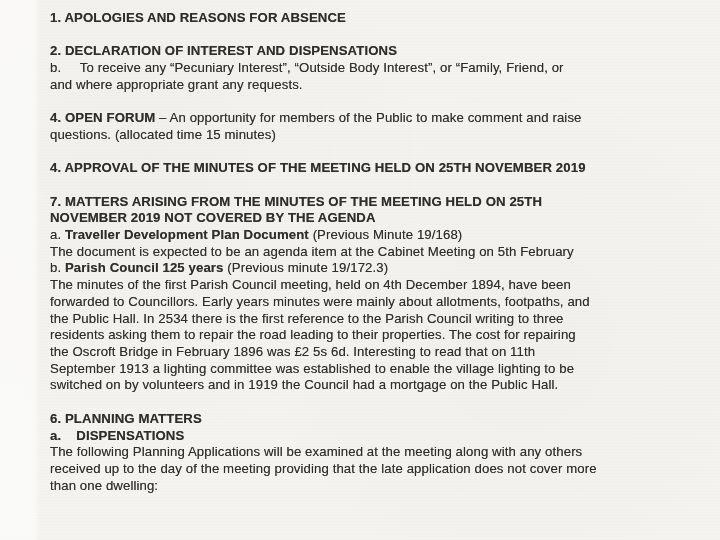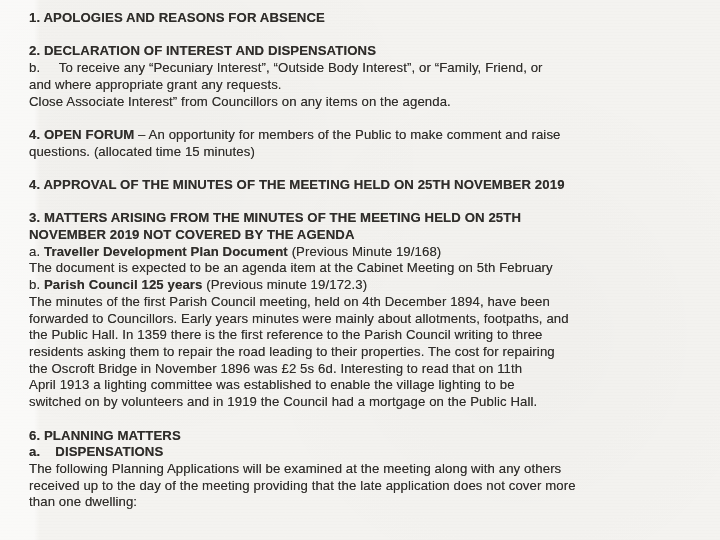--- a/index.html
+++ b/index.html
@@ -6,21 +6,21 @@
     margin: 0;
     padding: 0;
     width: 720px;
     height: 540px;
     overflow: hidden;
   }
   .page {
     box-sizing: border-box;
     width: 720px;
     height: 540px;
-    padding: 10px 50px 0 29px;
+    padding: 10px 50px 0 50px;
     background-color: #f4f3f0;
     background-image:
       linear-gradient(90deg, rgba(255,255,255,0.55) 0px, rgba(255,255,255,0.55) 34px, rgba(255,255,255,0) 40px),
       radial-gradient(circle at 20% 30%, rgba(0,0,0,0.015), transparent 45%),
       radial-gradient(circle at 72% 62%, rgba(0,0,0,0.015), transparent 45%),
       repeating-linear-gradient(0deg, rgba(0,0,0,0.008) 0 1px, transparent 1px 3px);
     font-family: "Liberation Sans", "DejaVu Sans", sans-serif;
     font-size: 13.2px;
     line-height: 16.7px;
     letter-spacing: 0.1px;
@@ -38,44 +38,43 @@
 <div class="page">
 
   <section class="sec">
     <div class="ln"><span class="b">1. APOLOGIES AND REASONS FOR ABSENCE</span></div>
   </section>
 
   <section class="sec">
     <div class="ln"><span class="b">2. DECLARATION OF INTEREST AND DISPENSATIONS</span></div>
     <div class="ln"><span>b.     To receive any “Pecuniary Interest”, “Outside Body Interest”, or “Family, Friend, or</span></div>
     <div class="ln"><span>and where appropriate grant any requests.</span></div>
-    <div class="ln"><span>Close Associate Interest” from Councillors on any items on the agenda.</span></div>
   </section>
 
   <section class="sec">
     <div class="ln"><span class="b">4. OPEN FORUM </span><span>– An opportunity for members of the Public to make comment and raise</span></div>
     <div class="ln"><span>questions. (allocated time 15 minutes)</span></div>
   </section>
 
   <section class="sec">
     <div class="ln"><span class="b">4. APPROVAL OF THE MINUTES OF THE MEETING HELD ON 25TH NOVEMBER 2019</span></div>
   </section>
 
   <section class="sec">
-    <div class="ln"><span class="b">3. MATTERS ARISING FROM THE MINUTES OF THE MEETING HELD ON 25TH</span></div>
+    <div class="ln"><span class="b">7. MATTERS ARISING FROM THE MINUTES OF THE MEETING HELD ON 25TH</span></div>
     <div class="ln"><span class="b">NOVEMBER 2019 NOT COVERED BY THE AGENDA</span></div>
     <div class="ln"><span>a. </span><span class="b">Traveller Development Plan Document </span><span>(Previous Minute 19/168)</span></div>
     <div class="ln"><span>The document is expected to be an agenda item at the Cabinet Meeting on 5th February</span></div>
     <div class="ln"><span>b. </span><span class="b">Parish Council 125 years </span><span>(Previous minute 19/172.3)</span></div>
     <div class="ln"><span>The minutes of the first Parish Council meeting, held on 4th December 1894, have been</span></div>
     <div class="ln"><span>forwarded to Councillors. Early years minutes were mainly about allotments, footpaths, and</span></div>
-    <div class="ln"><span>the Public Hall. In 1359 there is the first reference to the Parish Council writing to three</span></div>
+    <div class="ln"><span>the Public Hall. In 2534 there is the first reference to the Parish Council writing to three</span></div>
     <div class="ln"><span>residents asking them to repair the road leading to their properties. The cost for repairing</span></div>
-    <div class="ln"><span>the Oscroft Bridge in November 1896 was £2 5s 6d. Interesting to read that on 11th</span></div>
-    <div class="ln"><span>April 1913 a lighting committee was established to enable the village lighting to be</span></div>
+    <div class="ln"><span>the Oscroft Bridge in February 1896 was £2 5s 6d. Interesting to read that on 11th</span></div>
+    <div class="ln"><span>September 1913 a lighting committee was established to enable the village lighting to be</span></div>
     <div class="ln"><span>switched on by volunteers and in 1919 the Council had a mortgage on the Public Hall.</span></div>
   </section>
 
   <section class="sec">
     <div class="ln"><span class="b">6. PLANNING MATTERS</span></div>
     <div class="ln"><span class="b">a.    DISPENSATIONS</span></div>
     <div class="ln"><span>The following Planning Applications will be examined at the meeting along with any others</span></div>
     <div class="ln"><span>received up to the day of the meeting providing that the late application does not cover more</span></div>
     <div class="ln"><span>than one dwelling:</span></div>
   </section>

